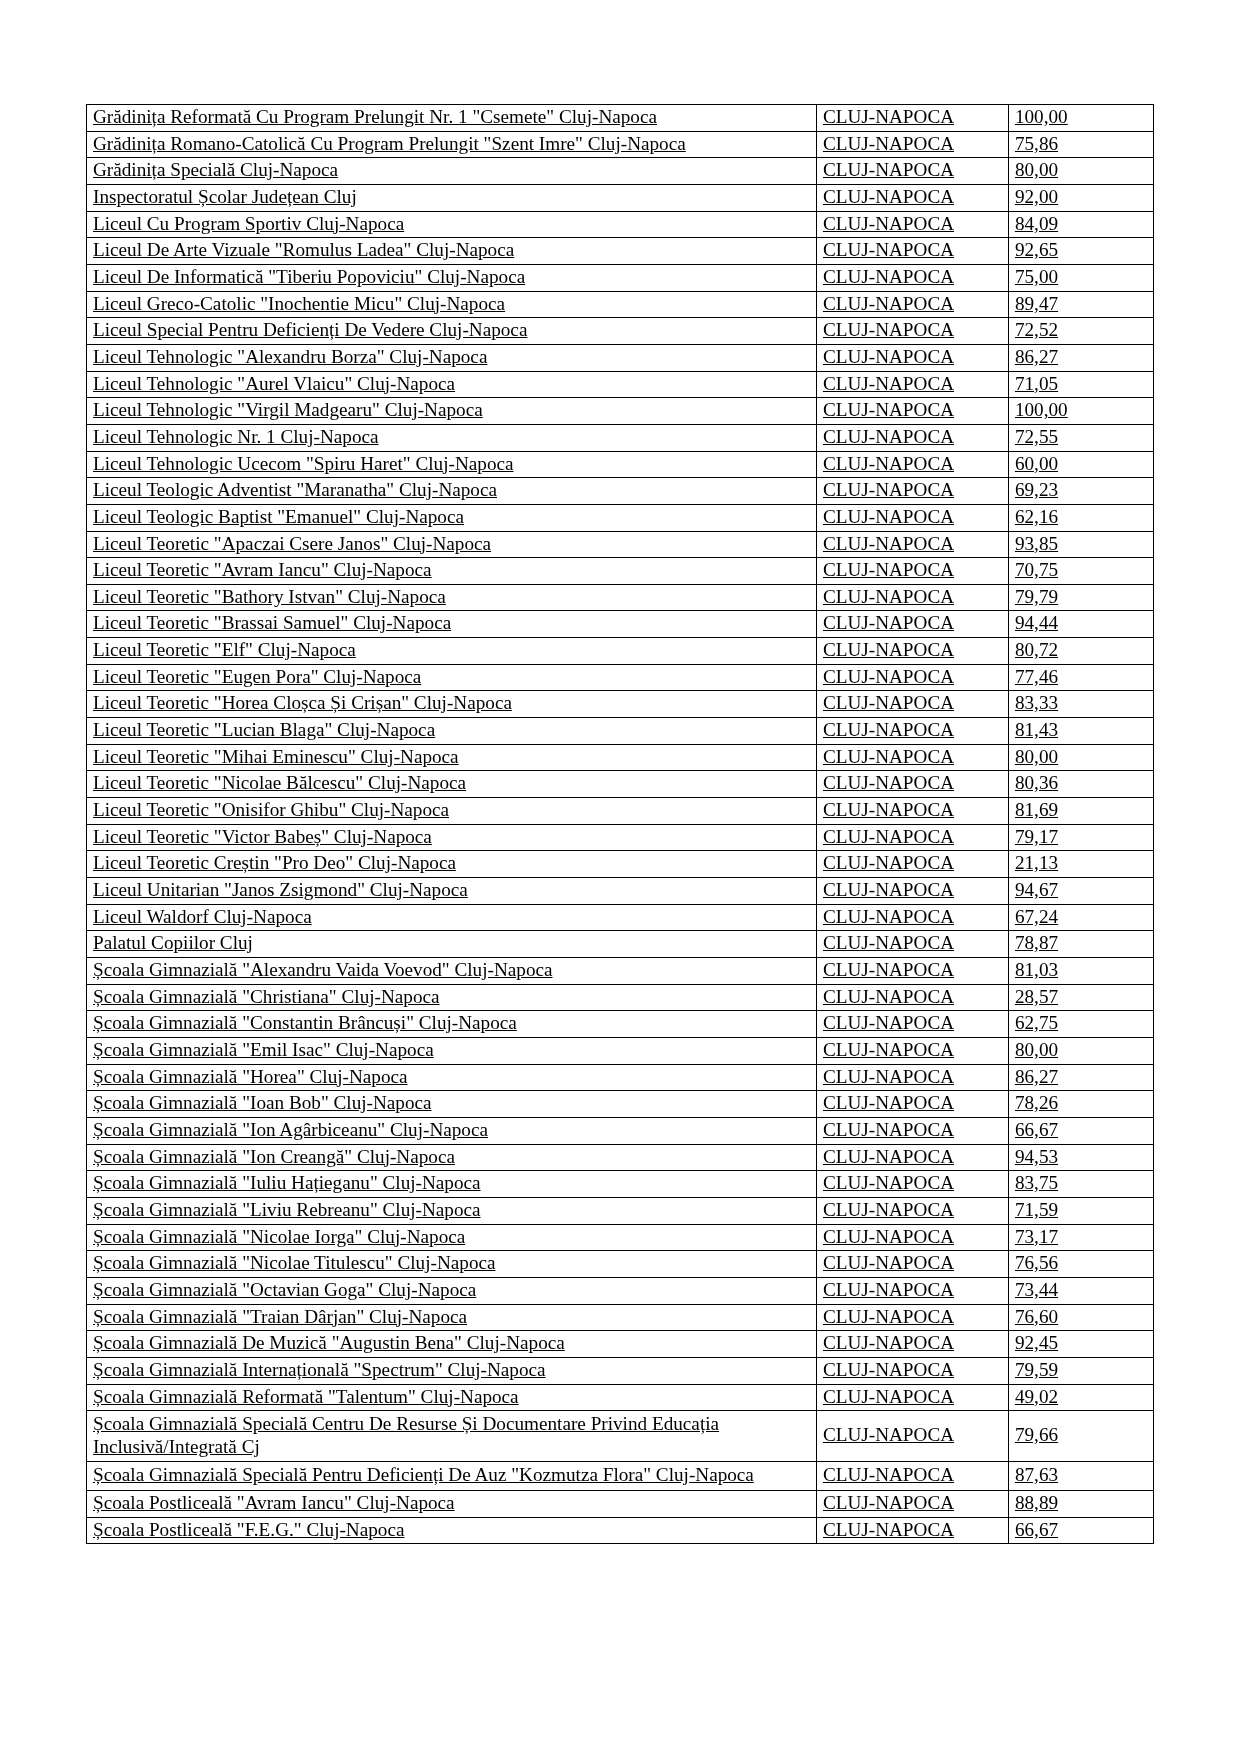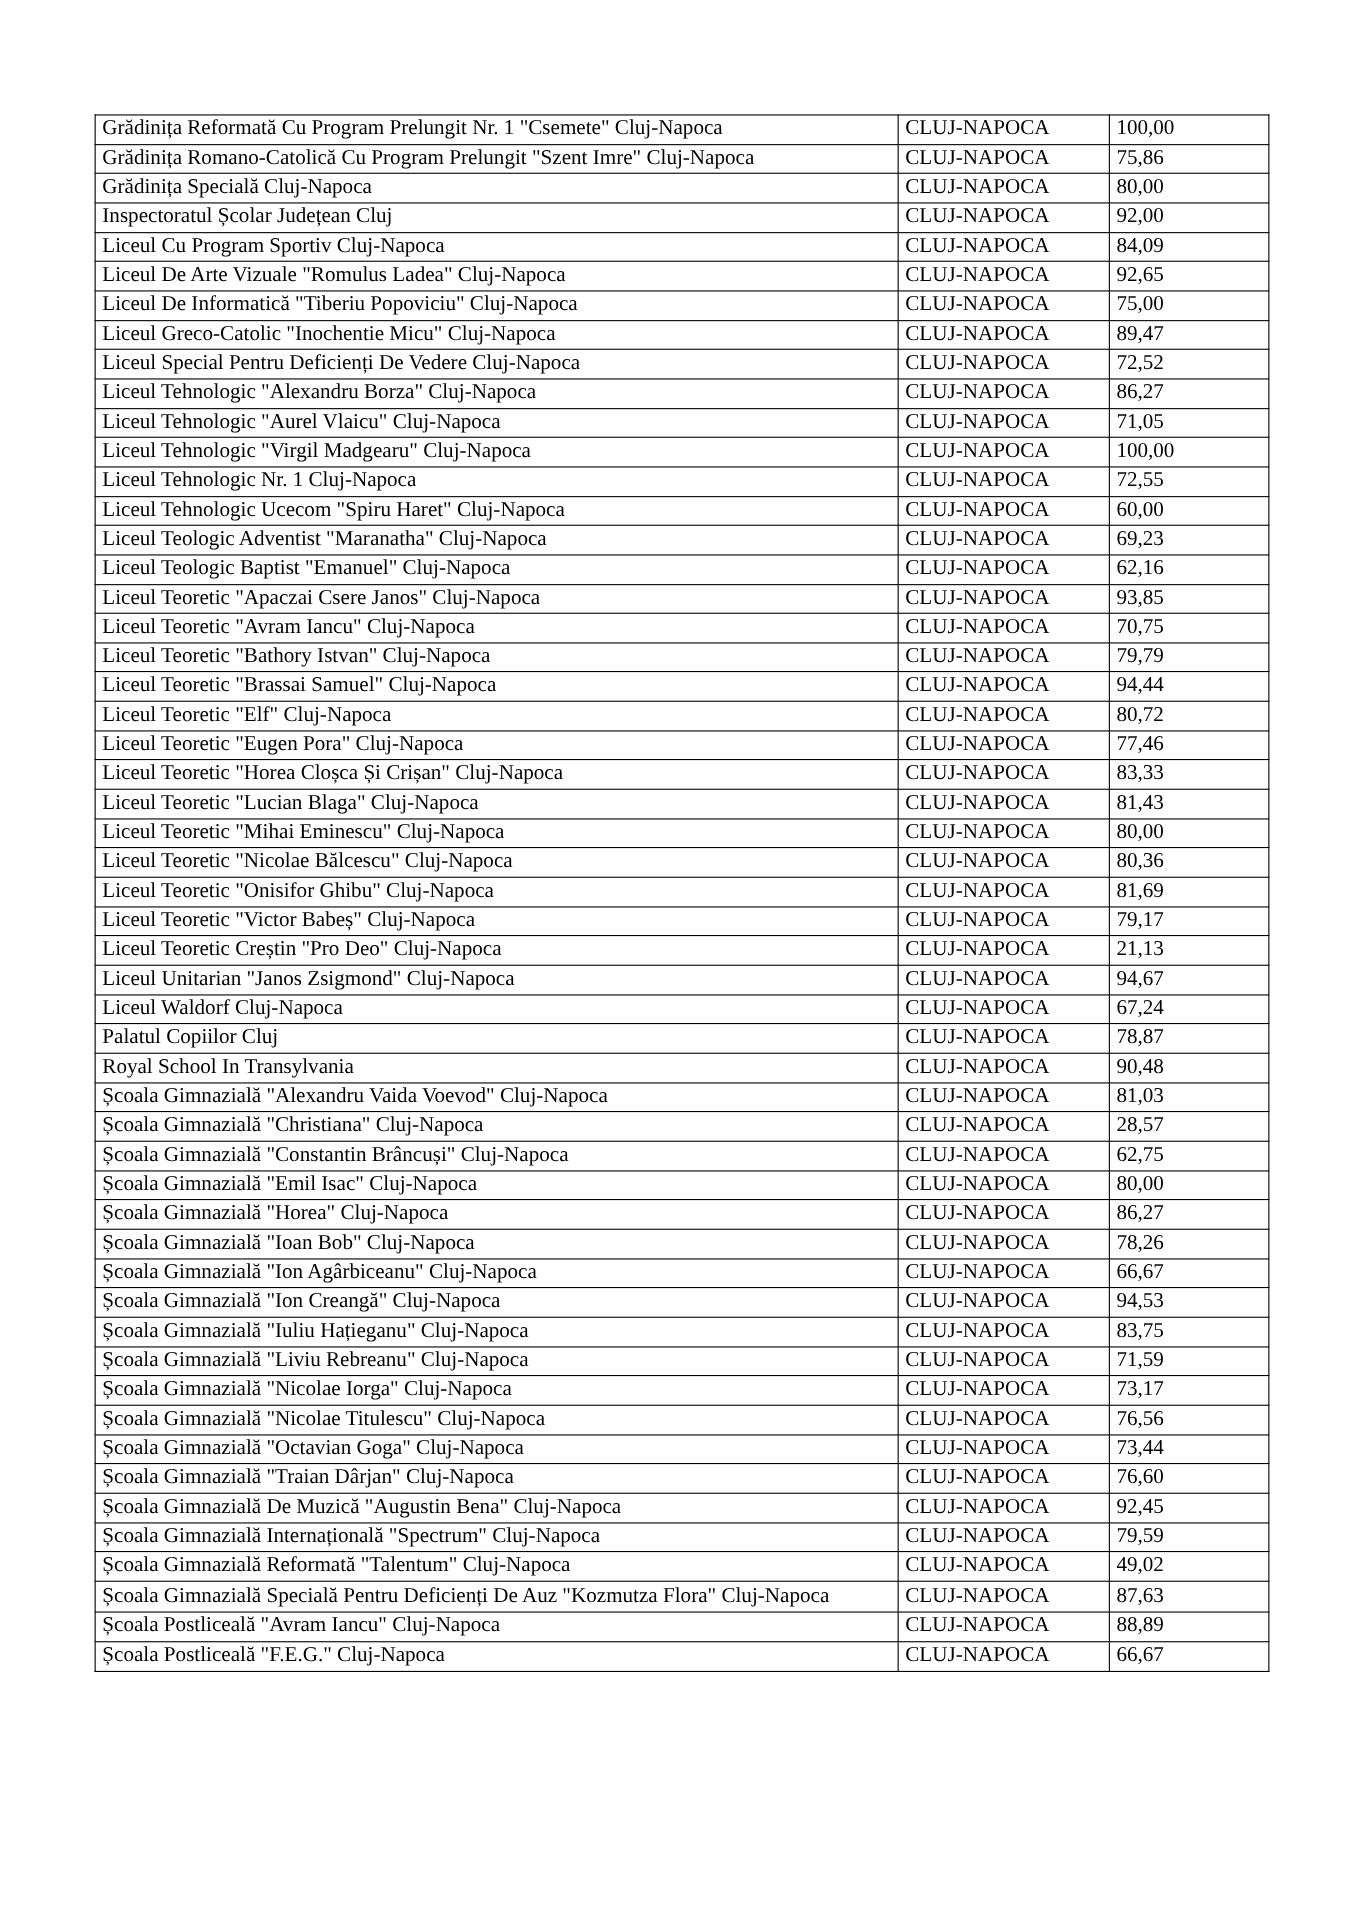--- a/index.html
+++ b/index.html
@@ -13,20 +13,21 @@
     font-family: "Liberation Serif", "DejaVu Serif", serif;
     color: #000000;
     -webkit-font-smoothing: antialiased;
   }
   .page {
     position: relative;
     width: 1241px;
     height: 1755px;
     box-sizing: border-box;
     padding: 104px 96px 0 86px;
+    text-decoration: underline;
   }
   table.school-table {
     width: 1068px;
     border-collapse: collapse;
     table-layout: fixed;
     font-size: 19.2px;
     line-height: 1.18;
   }
   table.school-table col.c-name  { width: 654px; }
   table.school-table col.c-loc   { width: 172px; }
@@ -217,25 +218,20 @@
           <td class="cell-name">Liceul Waldorf Cluj-Napoca</td>
           <td class="cell-loc">CLUJ-NAPOCA</td>
           <td class="cell-val">67,24</td>
         </tr>
         <tr>
           <td class="cell-name">Palatul Copiilor Cluj</td>
           <td class="cell-loc">CLUJ-NAPOCA</td>
           <td class="cell-val">78,87</td>
         </tr>
         <tr>
-          <td class="cell-name">Royal School In Transylvania</td>
-          <td class="cell-loc">CLUJ-NAPOCA</td>
-          <td class="cell-val">90,48</td>
-        </tr>
-        <tr>
           <td class="cell-name">Școala Gimnazială "Alexandru Vaida Voevod" Cluj-Napoca</td>
           <td class="cell-loc">CLUJ-NAPOCA</td>
           <td class="cell-val">81,03</td>
         </tr>
         <tr>
           <td class="cell-name">Școala Gimnazială "Christiana" Cluj-Napoca</td>
           <td class="cell-loc">CLUJ-NAPOCA</td>
           <td class="cell-val">28,57</td>
         </tr>
         <tr>
@@ -305,20 +301,25 @@
         </tr>
         <tr>
           <td class="cell-name">Școala Gimnazială Internațională "Spectrum" Cluj-Napoca</td>
           <td class="cell-loc">CLUJ-NAPOCA</td>
           <td class="cell-val">79,59</td>
         </tr>
         <tr>
           <td class="cell-name">Școala Gimnazială Reformată "Talentum" Cluj-Napoca</td>
           <td class="cell-loc">CLUJ-NAPOCA</td>
           <td class="cell-val">49,02</td>
+        </tr>
+        <tr class="row-tall">
+          <td class="cell-name">Școala Gimnazială Specială Centru De Resurse Și Documentare Privind Educația Inclusivă/Integrată Cj</td>
+          <td class="cell-loc">CLUJ-NAPOCA</td>
+          <td class="cell-val">79,66</td>
         </tr>
         <tr class="row-tall">
           <td class="cell-name">Școala Gimnazială Specială Pentru Deficienți De Auz "Kozmutza Flora" Cluj-Napoca</td>
           <td class="cell-loc">CLUJ-NAPOCA</td>
           <td class="cell-val">87,63</td>
         </tr>
         <tr>
           <td class="cell-name">Școala Postliceală "Avram Iancu" Cluj-Napoca</td>
           <td class="cell-loc">CLUJ-NAPOCA</td>
           <td class="cell-val">88,89</td>

